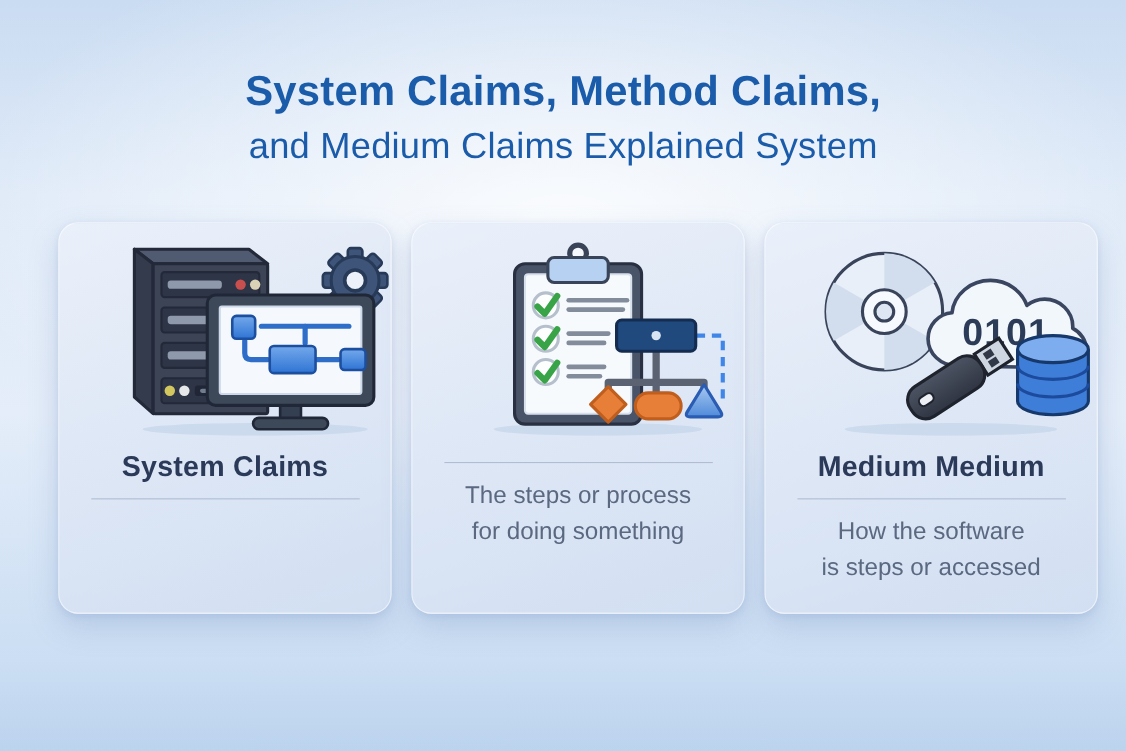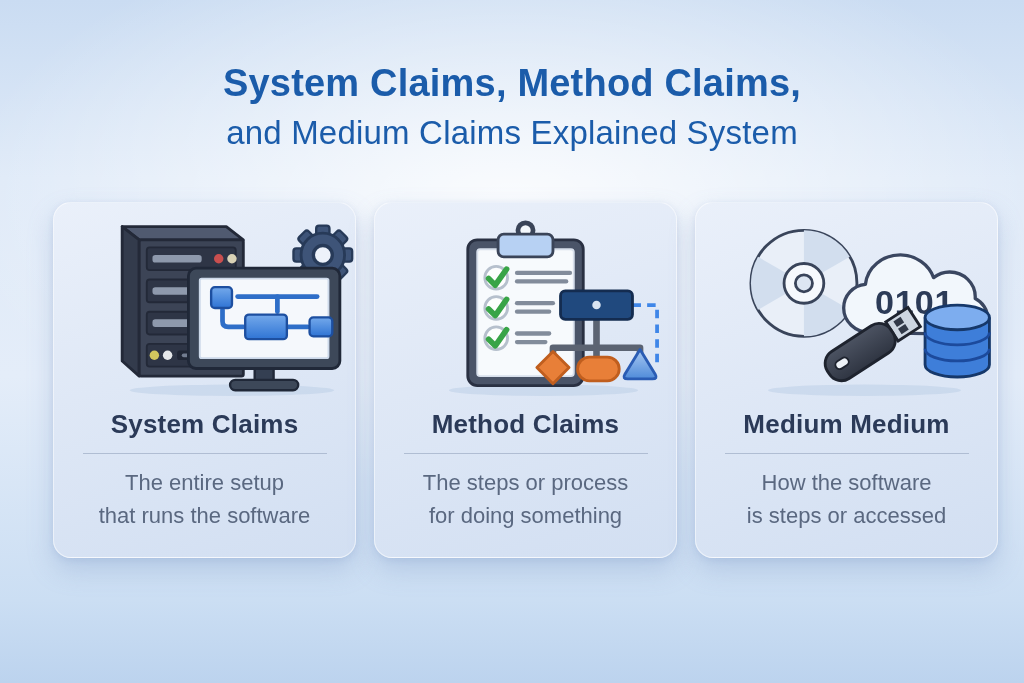--- a/index.html
+++ b/index.html
@@ -120,24 +120,20 @@
               </g>
               <rect x="128" y="74" width="22" height="22" rx="4" fill="url(#blueBox)" stroke="#1d4fa0" stroke-width="2.5"></rect>
               <rect x="164" y="103" width="44" height="26" rx="4" fill="url(#blueBox)" stroke="#1d4fa0" stroke-width="2.5"></rect>
               <rect x="232" y="106" width="24" height="20" rx="4" fill="url(#blueBox)" stroke="#1d4fa0" stroke-width="2.5"></rect>
             </g>
           </g>
         </svg>
       </div>
       <div class="card-heading">System Claims</div>
       <div class="divider"></div>
-      <div class="card-desc">
-        <div>The entire setup</div>
-        <div>that runs the software</div>
-      </div>
     </div>
 
     <div class="card">
       <div class="icon-area">
         <svg viewBox="0 0 280 190">
           <defs>
             <linearGradient id="gTri" x1="0" y1="0" x2="0" y2="1">
               <stop offset="0" stop-color="#a9c9f2"></stop>
                 <stop offset="1" stop-color="#4f8bd9"></stop>
             </linearGradient>
@@ -176,21 +172,20 @@
             <path d="M234,93 H260 V158" stroke="#3f86e8" stroke-width="4" stroke-dasharray="9 6.5" fill="none"></path>
             <path d="M196,108 V138 M150,138 H242 M150,138 V150 M196,138 V152 M242,138 V150" stroke="#5b6372" stroke-width="7" fill="none" stroke-linejoin="round" stroke-linecap="round"></path>
             <rect x="158" y="78" width="76" height="30" rx="5" fill="#20497e" stroke="#142c50" stroke-width="3"></rect>
             <circle cx="196" cy="93" r="4.5" fill="#d9e4f2"></circle>
             <polygon points="150,142 167,159 150,176 133,159" fill="#e87f38" stroke="#c05e1e" stroke-width="3" stroke-linejoin="round"></polygon>
             <rect x="176" y="148" width="44" height="25" rx="12.5" fill="#e87f38" stroke="#c05e1e" stroke-width="3"></rect>
             <path d="M242,140 L258,166 Q261,171 255,171 L229,171 Q223,171 226,166 Z" fill="url(#gTri)" stroke="#2a5cb4" stroke-width="3" stroke-linejoin="round"></path>
           </g>
         </svg>
       </div>
-      <div class="card-heading">Method Claims</div>
       <div class="divider"></div>
       <div class="card-desc">
         <div>The steps or process</div>
         <div>for doing something</div>
       </div>
     </div>
 
     <div class="card">
       <div class="icon-area">
         <svg viewBox="0 0 280 190">

